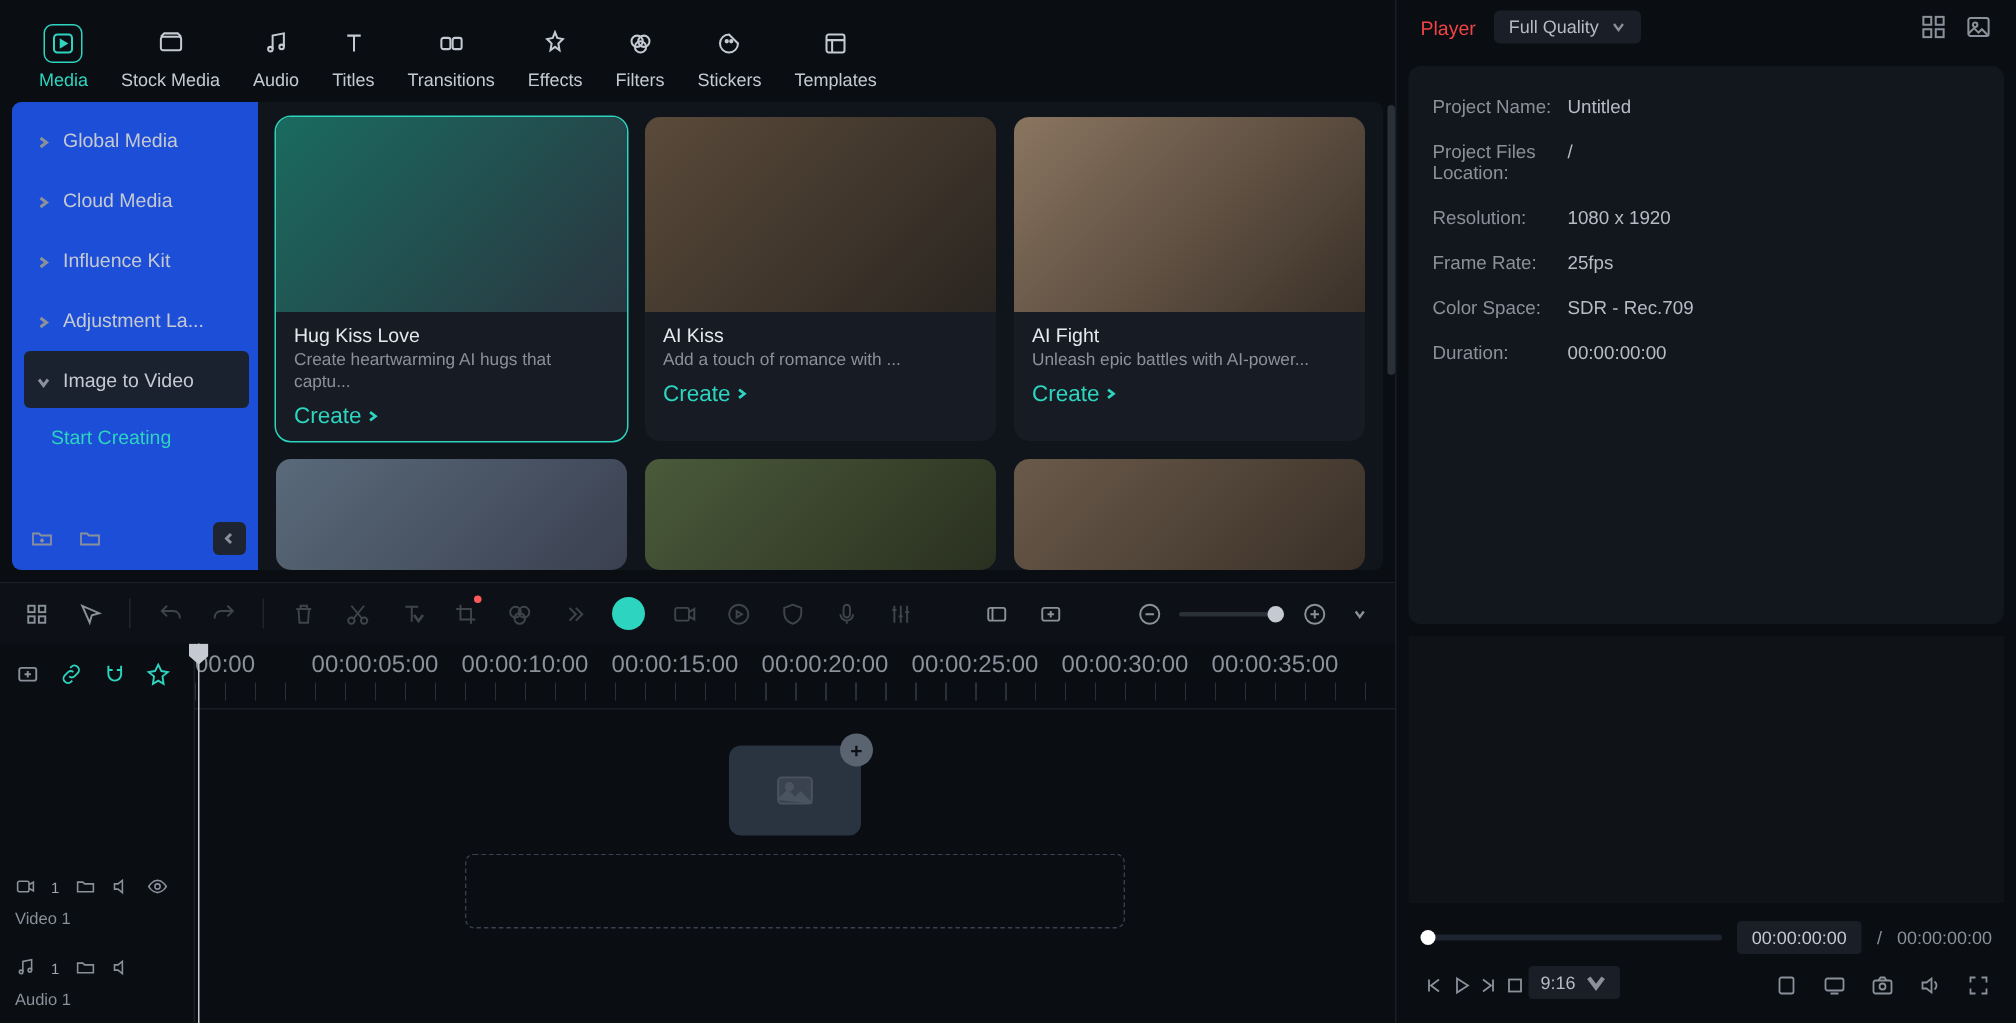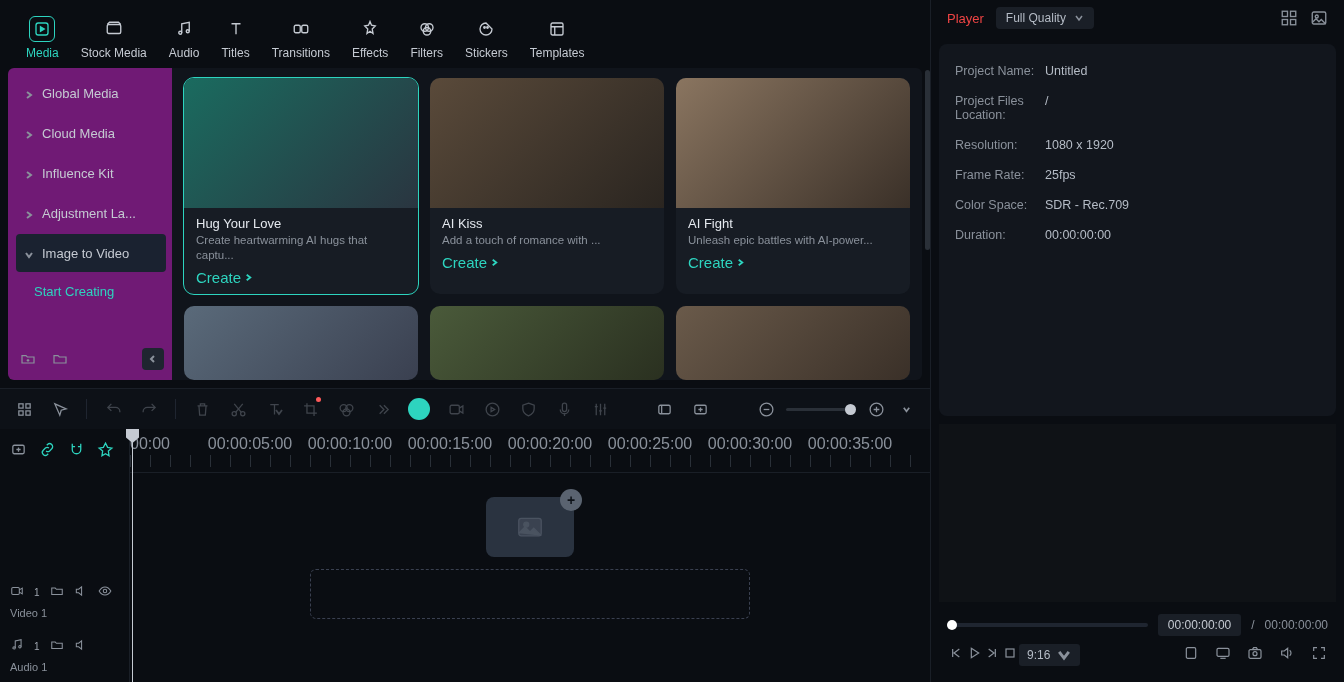--- a/index.html
+++ b/index.html
@@ -9,21 +9,21 @@
 .right-col{grid-column:2;grid-row:1/3;display:flex;flex-direction:column;border-left:1px solid #1a1f27}
 .bottom{grid-column:1;grid-row:2;display:flex;flex-direction:column;border-top:1px solid #1a1f27}
 .tabbar{display:flex;gap:6px;padding:4px 10px;height:60px;align-items:center}
 .tabitem{display:flex;flex-direction:column;align-items:center;gap:4px;padding:4px 8px;cursor:pointer;color:#c5cad2}
 .tabitem.active{color:#2dd4bf}
 .tabitem.active .tabico{border:1.5px solid #2dd4bf}
 .tabico{width:26px;height:26px;border-radius:6px;display:flex;align-items:center;justify-content:center}
 .tabico svg{width:18px;height:18px;stroke:currentColor;fill:none;stroke-width:1.8}
 .tablabel{font-size:12px}
 .mid{display:flex;flex:1;min-height:0}
-.sidebar{width:164px;display:flex;flex-direction:column;padding:6px 6px 6px 8px;gap:2px;background:#701a75;border-radius:6px 0 0 6px}
+.sidebar{width:164px;display:flex;flex-direction:column;padding:6px 6px 6px 8px;gap:2px;background:#1d4ed8;border-radius:6px 0 0 6px}
 .sideitem{display:flex;align-items:center;gap:8px;height:38px;padding:0 8px;cursor:pointer;color:#c5cad2;font-size:13px;border-radius:4px}
 .sideitem.active{background:#1a2230}
 .chev{width:10px;height:10px}
 .chev svg{width:10px;height:10px;stroke:#8a919b;fill:none;stroke-width:2}
 .startcreating{color:#2dd4bf;font-size:13px;padding:10px 18px;cursor:pointer}
 .cards{flex:1;display:grid;grid-template-columns:repeat(3,1fr);gap:12px;padding:10px 12px;overflow:auto;grid-auto-rows:216px;background:#10141b;border-radius:0 6px 6px 0}
 .card{background:#171c24;border-radius:10px;overflow:hidden;display:flex;flex-direction:column}
 .card.active{outline:1.5px solid #2dd4bf}
 .cardimg{flex:0 0 130px;background:linear-gradient(135deg,#3a4050,#20252f);position:relative}
 .cardimg.i0{background:linear-gradient(135deg,#1a6b5f,#2a3540)}
@@ -49,21 +49,21 @@
 .qualsel{background:#1a1f27;border-radius:4px;padding:4px 10px;display:flex;align-items:center;gap:8px;color:#b5bcc6;font-size:12px;cursor:pointer}
 .playerviewicons{margin-left:auto;display:flex;gap:12px}
 .playerviewicons svg{width:18px;height:18px;stroke:#8a919b;fill:none;stroke-width:1.8;cursor:pointer}
 .playerview{flex:1;background:#0f1216;margin:0 8px}
 .playerctrls{height:80px;display:flex;flex-direction:column;gap:8px;padding:12px 16px}
 .scrub{display:flex;align-items:center;gap:10px}
 .scrubbar{flex:1;height:4px;background:#1f2530;border-radius:2px;position:relative}
 .scrubdot{position:absolute;left:0;top:-3px;width:10px;height:10px;background:#fff;border-radius:50%}
 .timebox{background:#1a1f27;padding:4px 10px;border-radius:3px;color:#c5cad2;font-size:12px}
 .timetext{color:#8a919b;font-size:12px}
-.pbuttons{display:flex;align-items:flex-start;gap:0}
+.pbuttons{display:flex;align-items:flex-end;gap:0}
 .pbuttons .pb{width:18px;height:18px;display:flex;align-items:center;justify-content:center;cursor:pointer}
 .pbuttons svg{width:16px;height:16px;stroke:#8a919b;fill:none;stroke-width:1.8}
 .ratiosel{background:#1a1f27;padding:3px 8px;border-radius:3px;color:#b5bcc6;font-size:12px;display:flex;align-items:center;gap:6px;cursor:pointer}
 .pbright{margin-left:auto;display:flex;gap:14px}
 .toolbar{height:40px;display:flex;align-items:center;gap:16px;padding:0 14px;background:#0d1117}
 .tbtn{width:20px;height:20px;display:flex;align-items:center;justify-content:center;cursor:pointer;position:relative}
 .tbtn svg{width:17px;height:17px;stroke:#8a919b;fill:none;stroke-width:1.8}
 .tbtn.dim svg{opacity:.4}
 .tbtn.greenface{width:22px;height:22px;background:#2dd4bf;border-radius:50%}
 .tbtn .dot{position:absolute;top:-2px;right:-1px;width:5px;height:5px;background:#ff5a5a;border-radius:50%}
@@ -238,21 +238,21 @@
                 <path d="M6 2l-3 3 3 3" stroke="#8a919b" fill="none" stroke-width="2"></path>
               </svg>
             </div>
     </div>
    </div>
 
    <div class="cards">
     <div class="card active">
      <div class="cardimg i0"></div>
      <div class="cardbody">
-      <div class="cardtitle">Hug Your Love</div>
+      <div class="cardtitle">Hug Kiss Love</div>
       <div class="carddesc">Create heartwarming AI hugs that captu...</div>
       <div class="cardcreate">
                 <span>Create</span>
                 <svg viewBox="0 0 10 10">
                   <path d="M3 2l4 3-4 3"></path>
                 </svg>
               </div>
      </div>
     </div>
     <div class="card">

